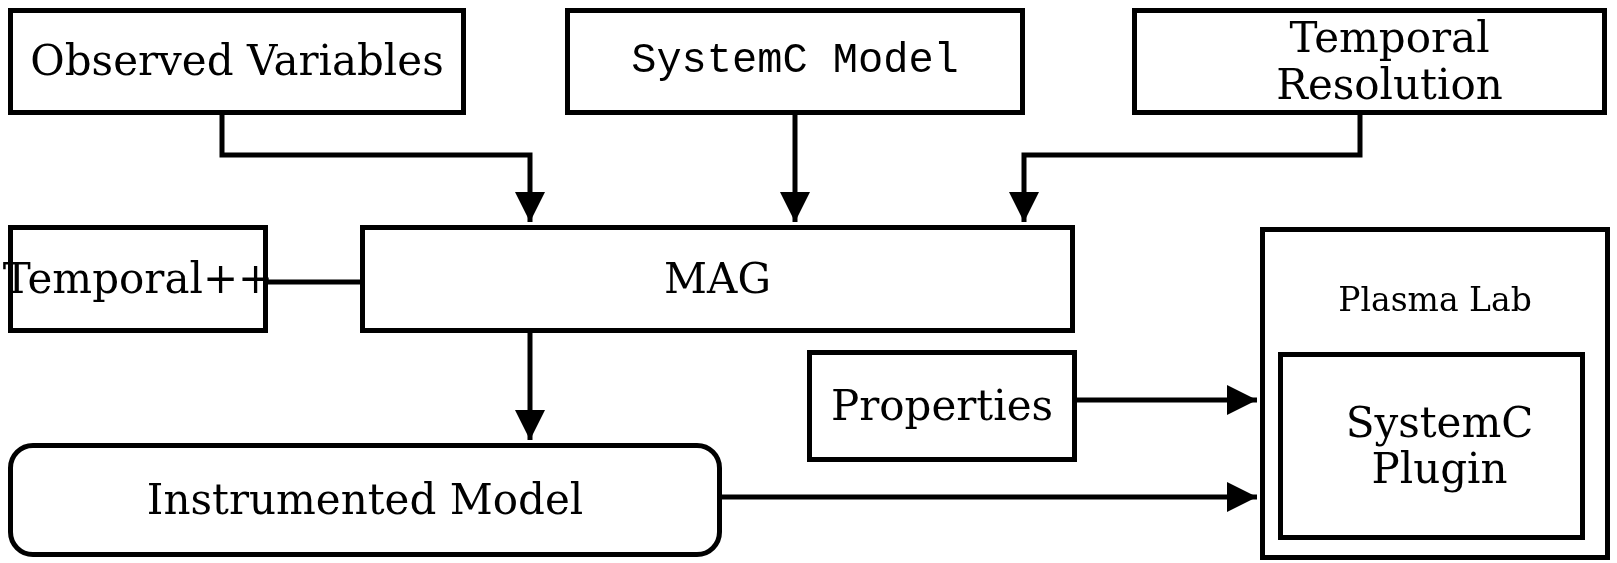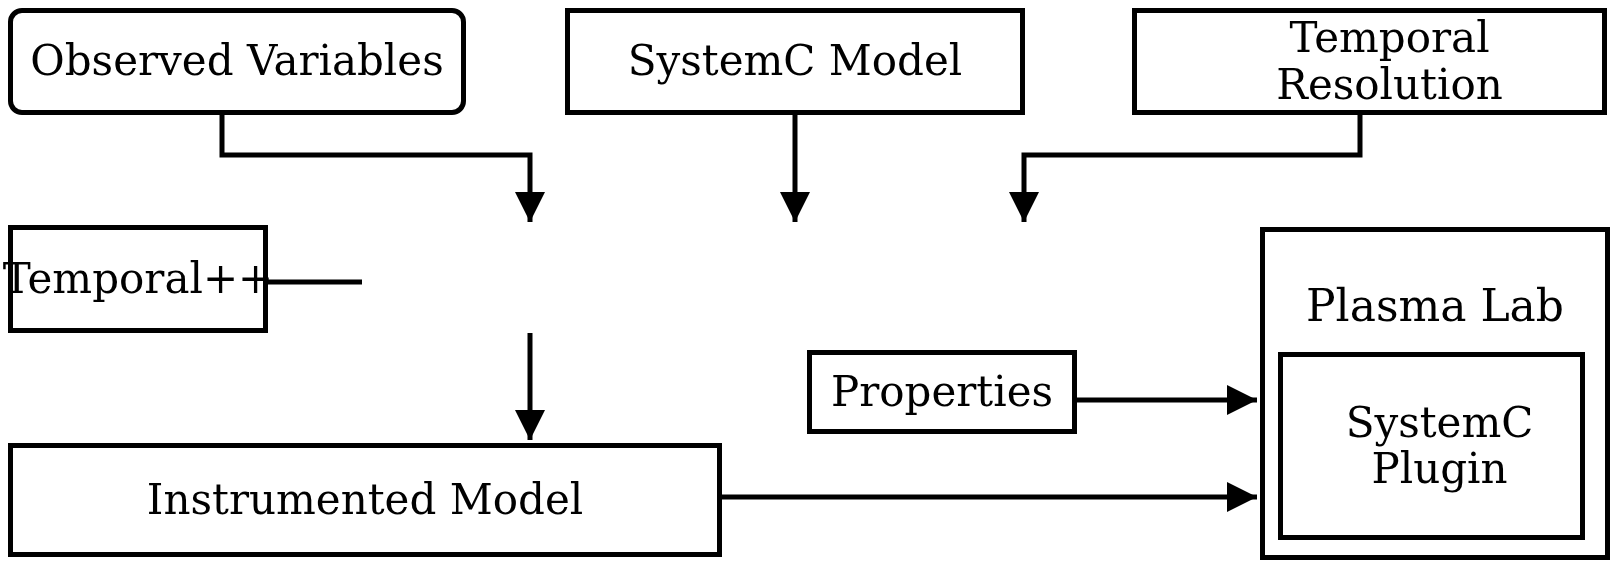--- a/index.html
+++ b/index.html
@@ -35,36 +35,36 @@
     border: 5px solid var(--stroke);
     background: var(--fill);
     display: flex;
     align-items: center;
     justify-content: center;
     text-align: center;
     font-size: 42px;
     line-height: 1.1;
     z-index: 2;
   }
-  .node-observed     { left: 8px;    top: 8px;   width: 458px; height: 107px; border-radius: 14px; }
-  .node-systemc      { left: 565px;  top: 8px;   width: 460px; height: 107px; }
+  .node-observed     { left: 8px;    top: 8px;   width: 458px; height: 107px; }
+  .node-systemc      { left: 565px;  top: 8px;   width: 460px; height: 107px; font-family: Liberation Mono, monospace; }
   .node-temporal     { left: 1132px; top: 8px;   width: 475px; height: 107px; padding-left: 40px; }
   .node-aspectc      { left: 8px;    top: 225px; width: 260px; height: 108px; }
   .node-mag          { left: 360px;  top: 225px; width: 715px; height: 108px; }
-  .node-properties   { left: 807px;  top: 350px; width: 270px; height: 84px; }
-  .node-instrumented { left: 8px;    top: 443px; width: 714px; height: 114px; }
+  .node-properties   { left: 807px;  top: 350px; width: 270px; height: 112px; }
+  .node-instrumented { left: 8px;    top: 443px; width: 714px; height: 114px; border-radius: 25px; }
   .node-plasma {
     left: 1260px; top: 227px; width: 350px; height: 333px;
     display: block;
   }
   .plasma-title {
     position: absolute;
     left: 0; right: 0; top: 50px;
     text-align: center;
-    font-size: 44px;
+    font-size: 33px;
   }
   .node-plugin {
     left: 13px; top: 120px; width: 307px; height: 188px;
     white-space: pre-line;
     padding-left: 16px;
   }
 </style>
 </head>
 <body>
 
@@ -94,20 +94,23 @@
   </div>
 
   <div class="node node-temporal">
     <span>Temporal Resolution</span>
   </div>
 
   <div class="node node-aspectc">
     <span>Temporal++</span>
   </div>
 
+  <div class="node node-mag">
+    <span>MAG</span>
+  </div>
 
   <div class="node node-properties">
     <span>Properties</span>
   </div>
 
   <div class="node node-instrumented">
     <span>Instrumented Model</span>
   </div>
 
   <div class="node node-plasma">

